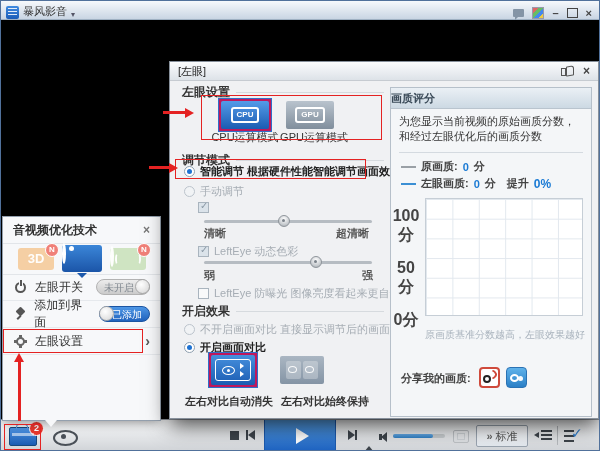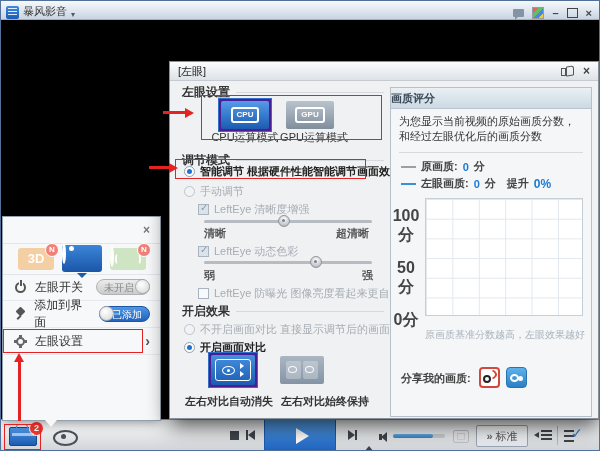--- a/index.html
+++ b/index.html
@@ -114,21 +114,21 @@
 .radio.sel::after{content:"";position:absolute;left:2px;top:2px;width:5px;height:5px;border-radius:50%;background:#1e72d2}
 .radio.rdis{background:#f1f3f5;border-color:#bcc4cc}
 .cbx{width:11px;height:11px;border:1px solid #a9b4be;background:#f8f9fa;flex:0 0 auto;position:relative;box-sizing:border-box}
 .cbx.ck{background:#dbe3ea}
 .cbx .tick{position:absolute;left:1px;top:-3px;font-size:10px;color:#8b99a6;font-weight:bold}
 .sld{position:absolute;left:34px;width:168px;height:3px;background:#b6bcc2;border-radius:2px}
 .knob{position:absolute;top:-5px;width:12px;height:12px;border-radius:50%;border:1px solid #8f959b;
   background:radial-gradient(circle at 50% 30%,#fdfdfd,#c6cace 65%,#9ba1a7);box-sizing:border-box}
 .knob::after{content:"";position:absolute;left:3px;top:3px;width:3px;height:3px;border-radius:50%;background:#7b828a}
 .slab{position:absolute;font-size:11px;font-weight:bold;color:#555}
-.selwrap{position:absolute;border:1px solid #2f6fc8;background:#4c1d95;padding:2px}
+.selwrap{position:absolute;border:1px solid #2f6fc8;background:#be185d;padding:2px}
 .tileface{width:48px;height:28px;border-radius:2px;background:linear-gradient(#549be8,#1b5cb2);display:flex;align-items:center;justify-content:center}
 .tileface.gray{background:linear-gradient(#b9c3cd,#808e9c)}
 .chip{border:2px solid #fff;border-radius:3px;color:#fff;font-weight:bold;font-size:8px;padding:2px 4px;line-height:1}
 .cap{position:absolute;font-size:11px;color:#333;width:90px;text-align:center}
 .cmpface{width:44px;height:30px;border-radius:2px;background:linear-gradient(#4690dd,#1b5cb2);display:flex;align-items:center;justify-content:center}
 .cmpinner{width:34px;height:20px;border:1px solid #fff;border-radius:3px;display:flex;align-items:center;justify-content:space-evenly}
 .weye{width:13px;height:9px;border:1px solid #fff;border-radius:50%;position:relative;box-sizing:border-box}
 .weye::after{content:"";position:absolute;left:4px;top:2px;width:3px;height:3px;background:#fff;border-radius:50%}
 .arrs{display:flex;flex-direction:column;gap:2px}
 .arr{width:0;height:0;border-left:4px solid #fff;border-top:3px solid transparent;border-bottom:3px solid transparent}
@@ -180,20 +180,21 @@
       <span class="winbtn">–</span>
       <span class="maxic"></span>
       <span class="winbtn">×</span>
     </div>
   </div>
 
   <div class="video"></div>
 
   <div class="sp">
     <div class="sp-head">
+      <span>音视频优化技术</span>
       <span class="sp-close">×</span>
     </div>
     <div class="sp-tabs">
       <div class="tab3d">
         <span>3D</span>
         <span class="nb">N</span>
       </div>
       <div class="tabeye">
         <span class="teye"></span>
         <span class="notch"></span>
@@ -266,21 +267,20 @@
       <span class="en">智能调节  根据硬件性能智能调节画面效果</span>
     </div>
     <div class="drow" style="left:14px;top:122px">
       <span class="radio rdis"></span>
       <span class="dis">手动调节</span>
     </div>
     <div class="drow" style="left:28px;top:140px">
       <span class="cbx ck">
           <span class="tick">✓</span>
         </span>
-      <span class="dis">LeftEye 清晰度增强</span>
     </div>
     <div class="sld" style="top:158px">
       <span class="knob" style="left:74px"></span>
     </div>
     <div class="slab" style="left:34px;top:164px">清晰</div>
     <div class="slab" style="left:166px;top:164px">超清晰</div>
     <div class="drow" style="left:28px;top:182px">
       <span class="cbx ck">
           <span class="tick">✓</span>
         </span>

